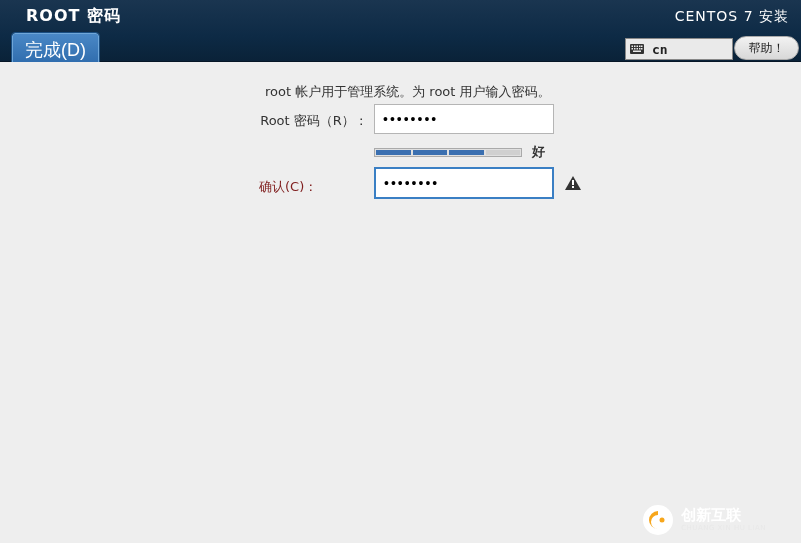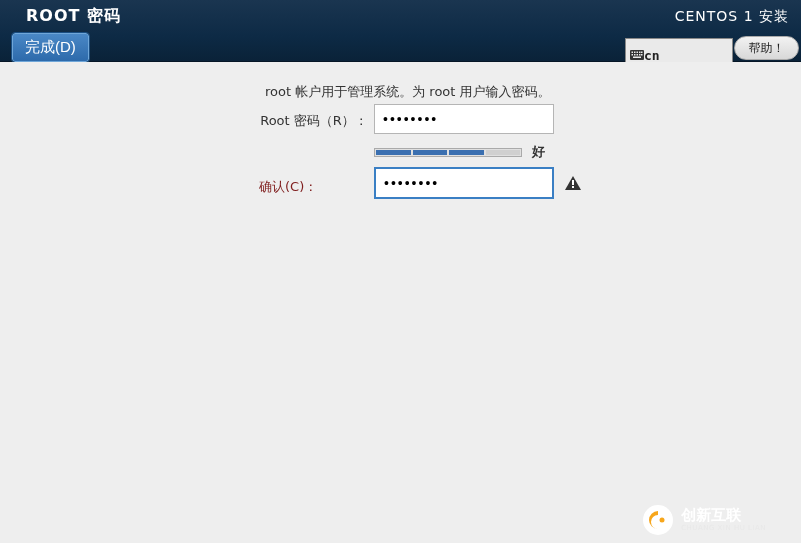--- a/index.html
+++ b/index.html
@@ -21,40 +21,40 @@
   }
   .header .done-btn {
     position: absolute;
     left: 12px; top: 33px;
     padding: 4px 12px;
     background: linear-gradient(to bottom, #4a88c6, #2d6aab);
     border: 1px solid #6fa6d8;
     outline: 1px solid #1a4e82;
     border-radius: 3px;
     color: #fff;
-    font-size: 15px;
+    font-size: 18px;
     cursor: pointer;
   }
   .header .installer-title {
     position: absolute;
     right: 12px; top: 8px;
     font-size: 14px;
     font-weight: 500;
     letter-spacing: 1px;
   }
   .header .lang-box {
     position: absolute;
     left: 625px; top: 38px;
     width: 108px; height: 22px;
     background: #eaeaea;
     border: 1px solid #888;
     display: flex;
     align-items: center;
-    padding: 16px 4px;
-    gap: 0;
+    padding: 4px 4px;
+    gap: 8px;
   }
   .header .lang-box .kbd-icon svg { display: block; }
   .header .lang-box .lang-text {
     font-family: monospace, sans-serif;
     font-size: 13px;
     color: #222;
     font-weight: bold;
   }
   .header .help-btn {
     position: absolute;
@@ -166,21 +166,21 @@
   .watermark-text { display: flex; flex-direction: column; line-height: 1; }
   .watermark-cn { font-size: 15px; font-weight: bold; color: #fff; }
   .watermark-en { font-size: 7px; color: #e8e8e8; letter-spacing: 0.5px; margin-top: 2px; }
 </style>
 </head>
 <body>
 
 <div class="header">
   <div class="title">ROOT 密码</div>
   <button class="done-btn">完成(D)</button>
-  <div class="installer-title">CENTOS 1 安装</div>
+  <div class="installer-title">CENTOS 7 安装</div>
   <div class="lang-box">
     <span class="kbd-icon">
       <svg width="14" height="10" viewBox="0 0 14 10">
           <rect x="0" y="0" width="14" height="10" rx="1" fill="#333"></rect>
           <rect x="1.5" y="1.5" width="1.5" height="1.5" fill="#eaeaea"></rect>
           <rect x="4" y="1.5" width="1.5" height="1.5" fill="#eaeaea"></rect>
           <rect x="6.5" y="1.5" width="1.5" height="1.5" fill="#eaeaea"></rect>
           <rect x="9" y="1.5" width="1.5" height="1.5" fill="#eaeaea"></rect>
           <rect x="11" y="1.5" width="1.5" height="1.5" fill="#eaeaea"></rect>
           <rect x="1.5" y="4" width="1.5" height="1.5" fill="#eaeaea"></rect>

